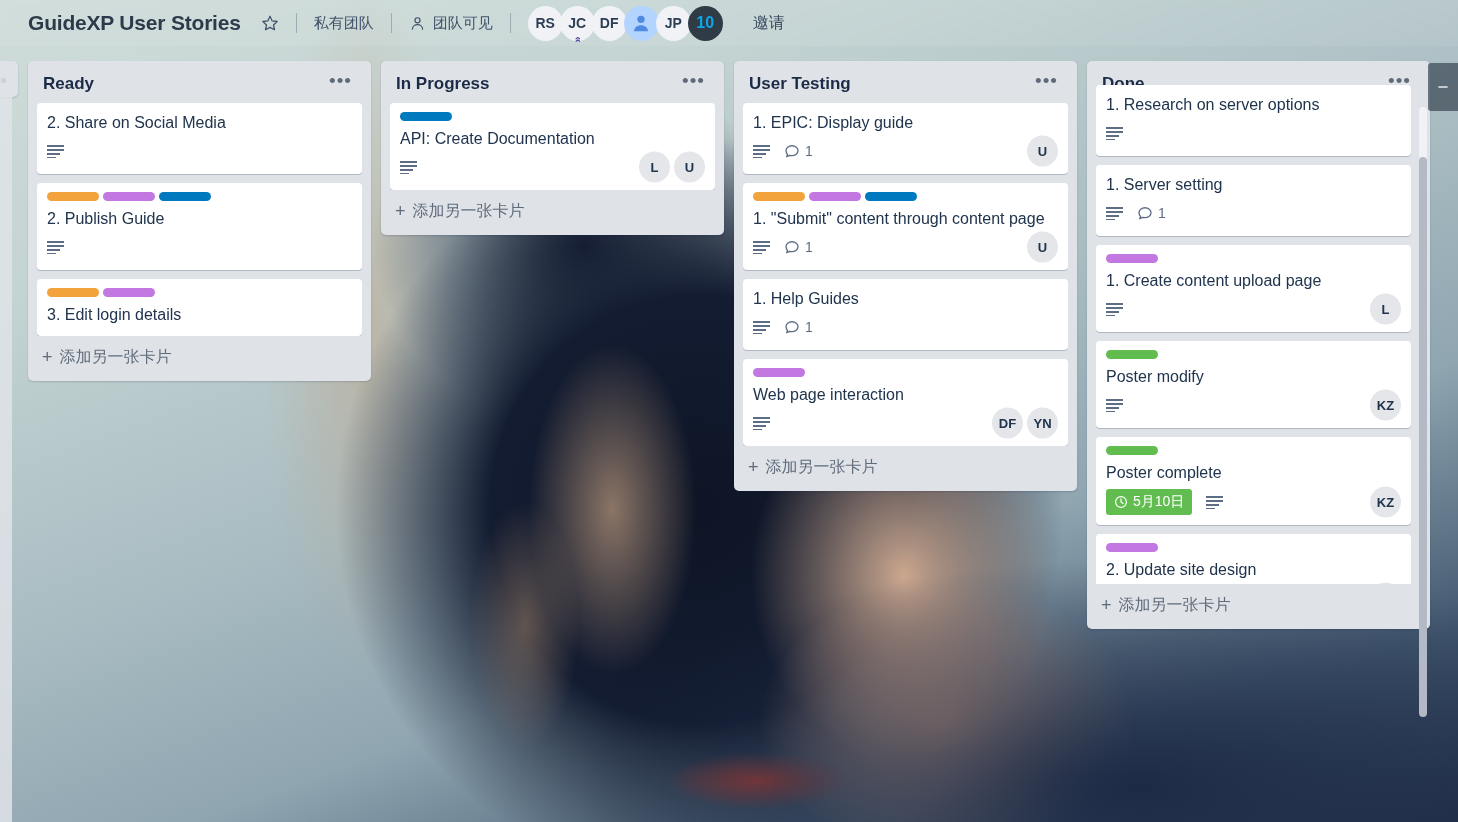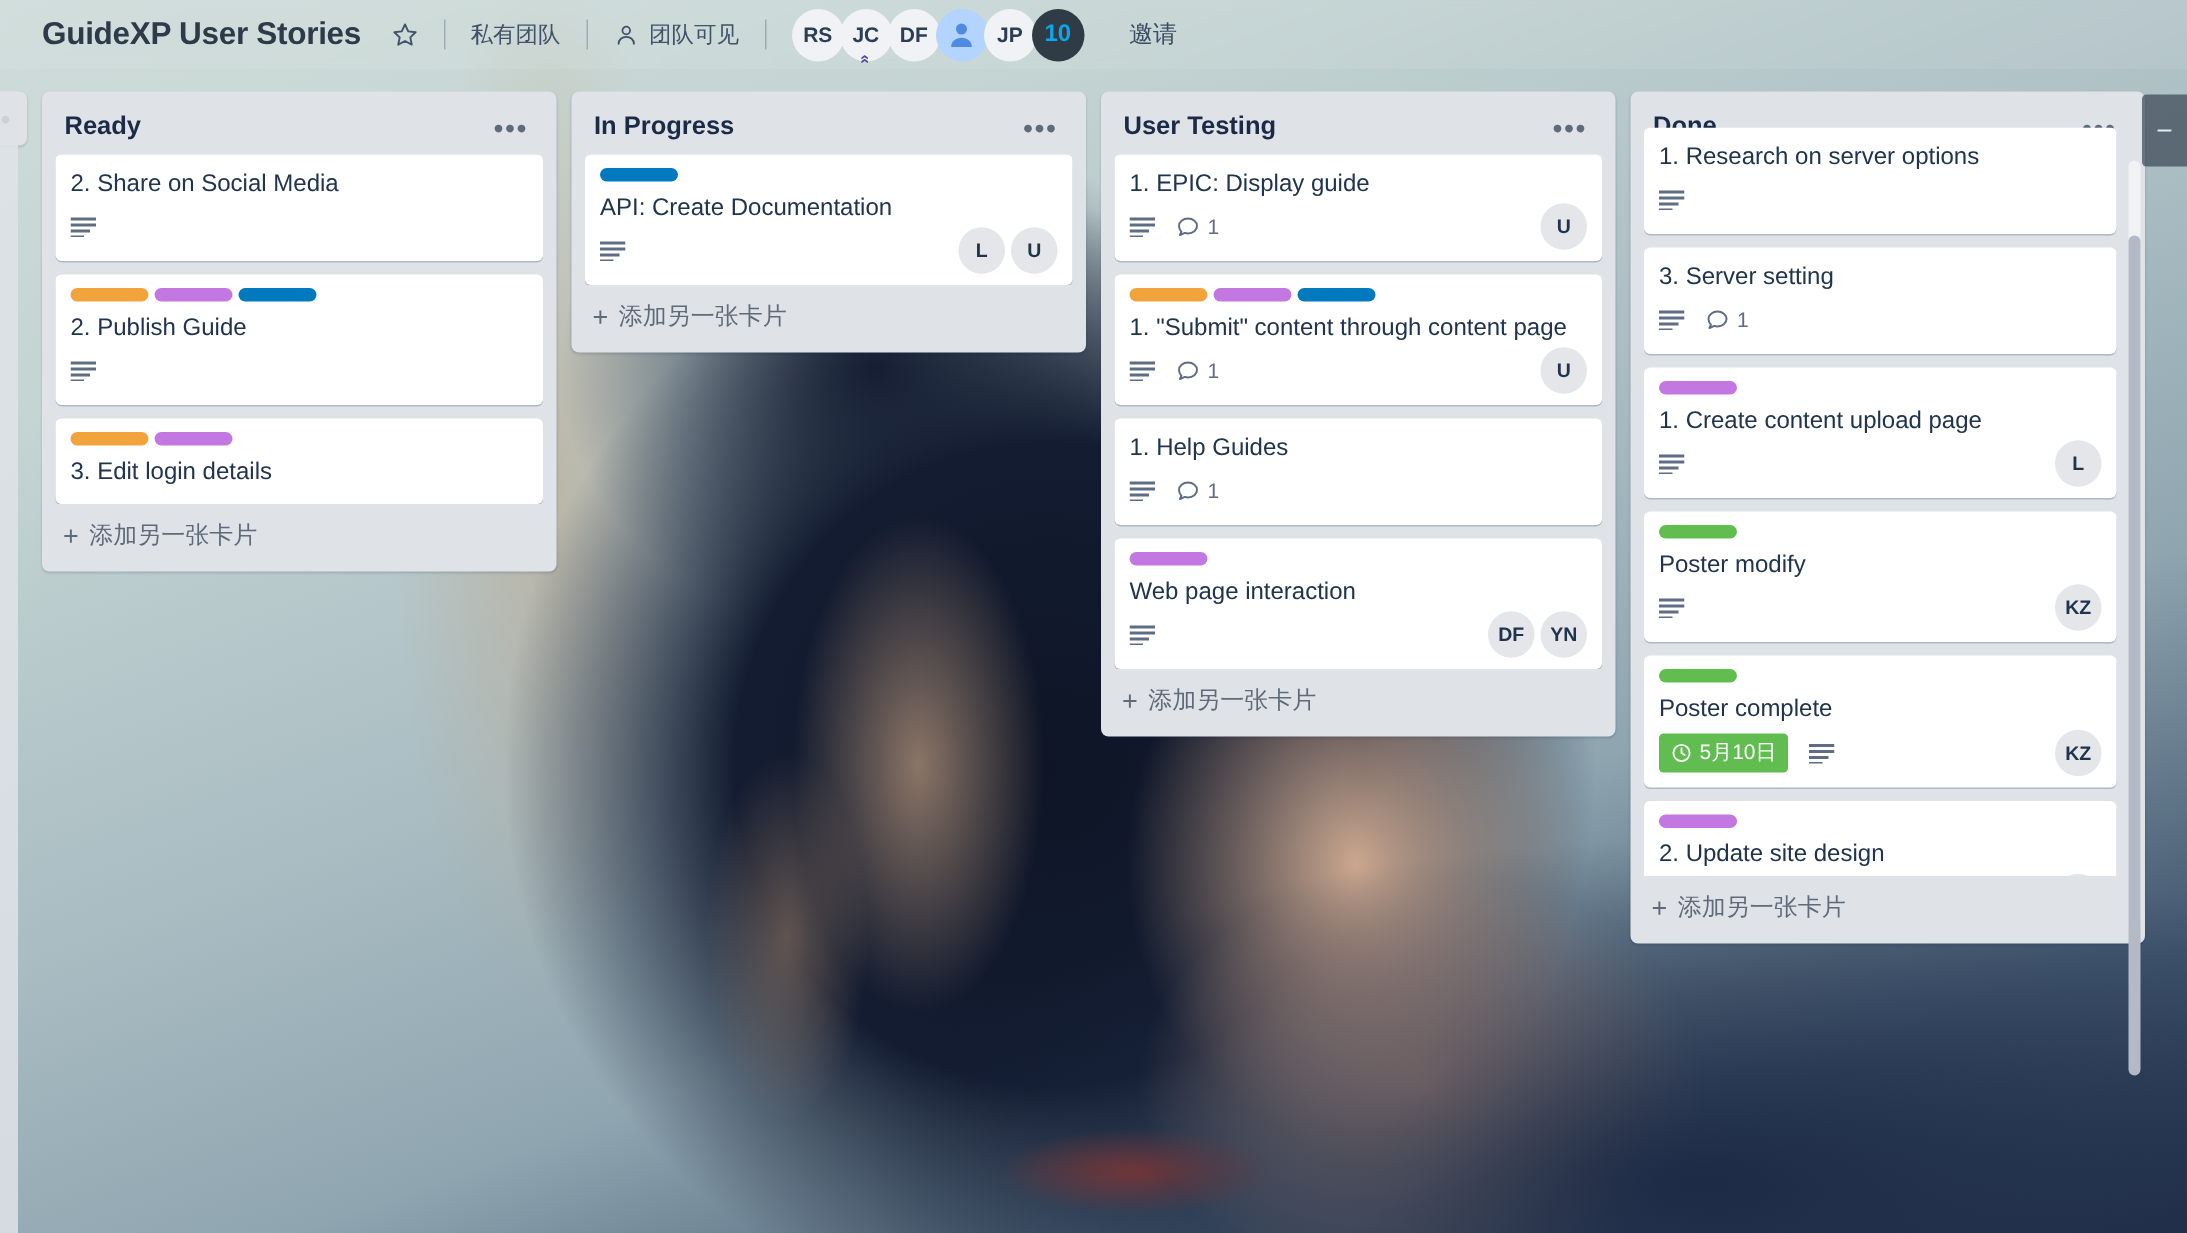--- a/index.html
+++ b/index.html
@@ -83,21 +83,21 @@
     width: 343px; flex: 0 0 343px;
     max-height: 744px;
     display: flex; flex-direction: column;
     box-shadow: 0 1px 2px rgba(9,30,66,.18);
     position: relative;
   }
   .list.partial-left {
     width: 22px; flex: 0 0 22px; margin-left: -4px; overflow: hidden;
   }
   .list-header {
-    display: flex; align-items: flex-end; justify-content: space-between;
+    display: flex; align-items: flex-start; justify-content: space-between;
     padding: 13px 13px 9px 15px; flex: none; gap: 48px;
   }
   .list-title { font-size: 17px; font-weight: bold; color: #1b2a47; }
   .list-menu { color: #5f6b7a; font-size: 19px; line-height: 10px; letter-spacing: 1px; padding: 2px 6px; }
   .list-cards {
     padding: 0 9px; overflow: hidden; flex: 1 1 auto;
     display: flex; flex-direction: column; gap: 9px;
   }
   .list-footer {
     padding: 11px 14px 13px 14px; flex: none;
@@ -417,21 +417,21 @@
               <svg width="17" height="14" viewBox="0 0 17 14">
                 <rect x="0" y="1" width="17" height="2" fill="#5e6c84"></rect>
                 <rect x="0" y="5" width="17" height="2" fill="#5e6c84"></rect>
                 <rect x="0" y="9" width="13" height="2" fill="#5e6c84"></rect>
                 <rect x="0" y="13" width="9" height="2" fill="#5e6c84"></rect>
               </svg>
             </span>
           </div>
         </div>
         <div class="card">
-          <div class="card-title">3. Server setting</div>
+          <div class="card-title">1. Server setting</div>
           <div class="card-foot">
             <span class="badge">
               <svg width="17" height="14" viewBox="0 0 17 14">
                 <rect x="0" y="1" width="17" height="2" fill="#5e6c84"></rect>
                 <rect x="0" y="5" width="17" height="2" fill="#5e6c84"></rect>
                 <rect x="0" y="9" width="13" height="2" fill="#5e6c84"></rect>
                 <rect x="0" y="13" width="9" height="2" fill="#5e6c84"></rect>
               </svg>
             </span>
             <span class="badge">

